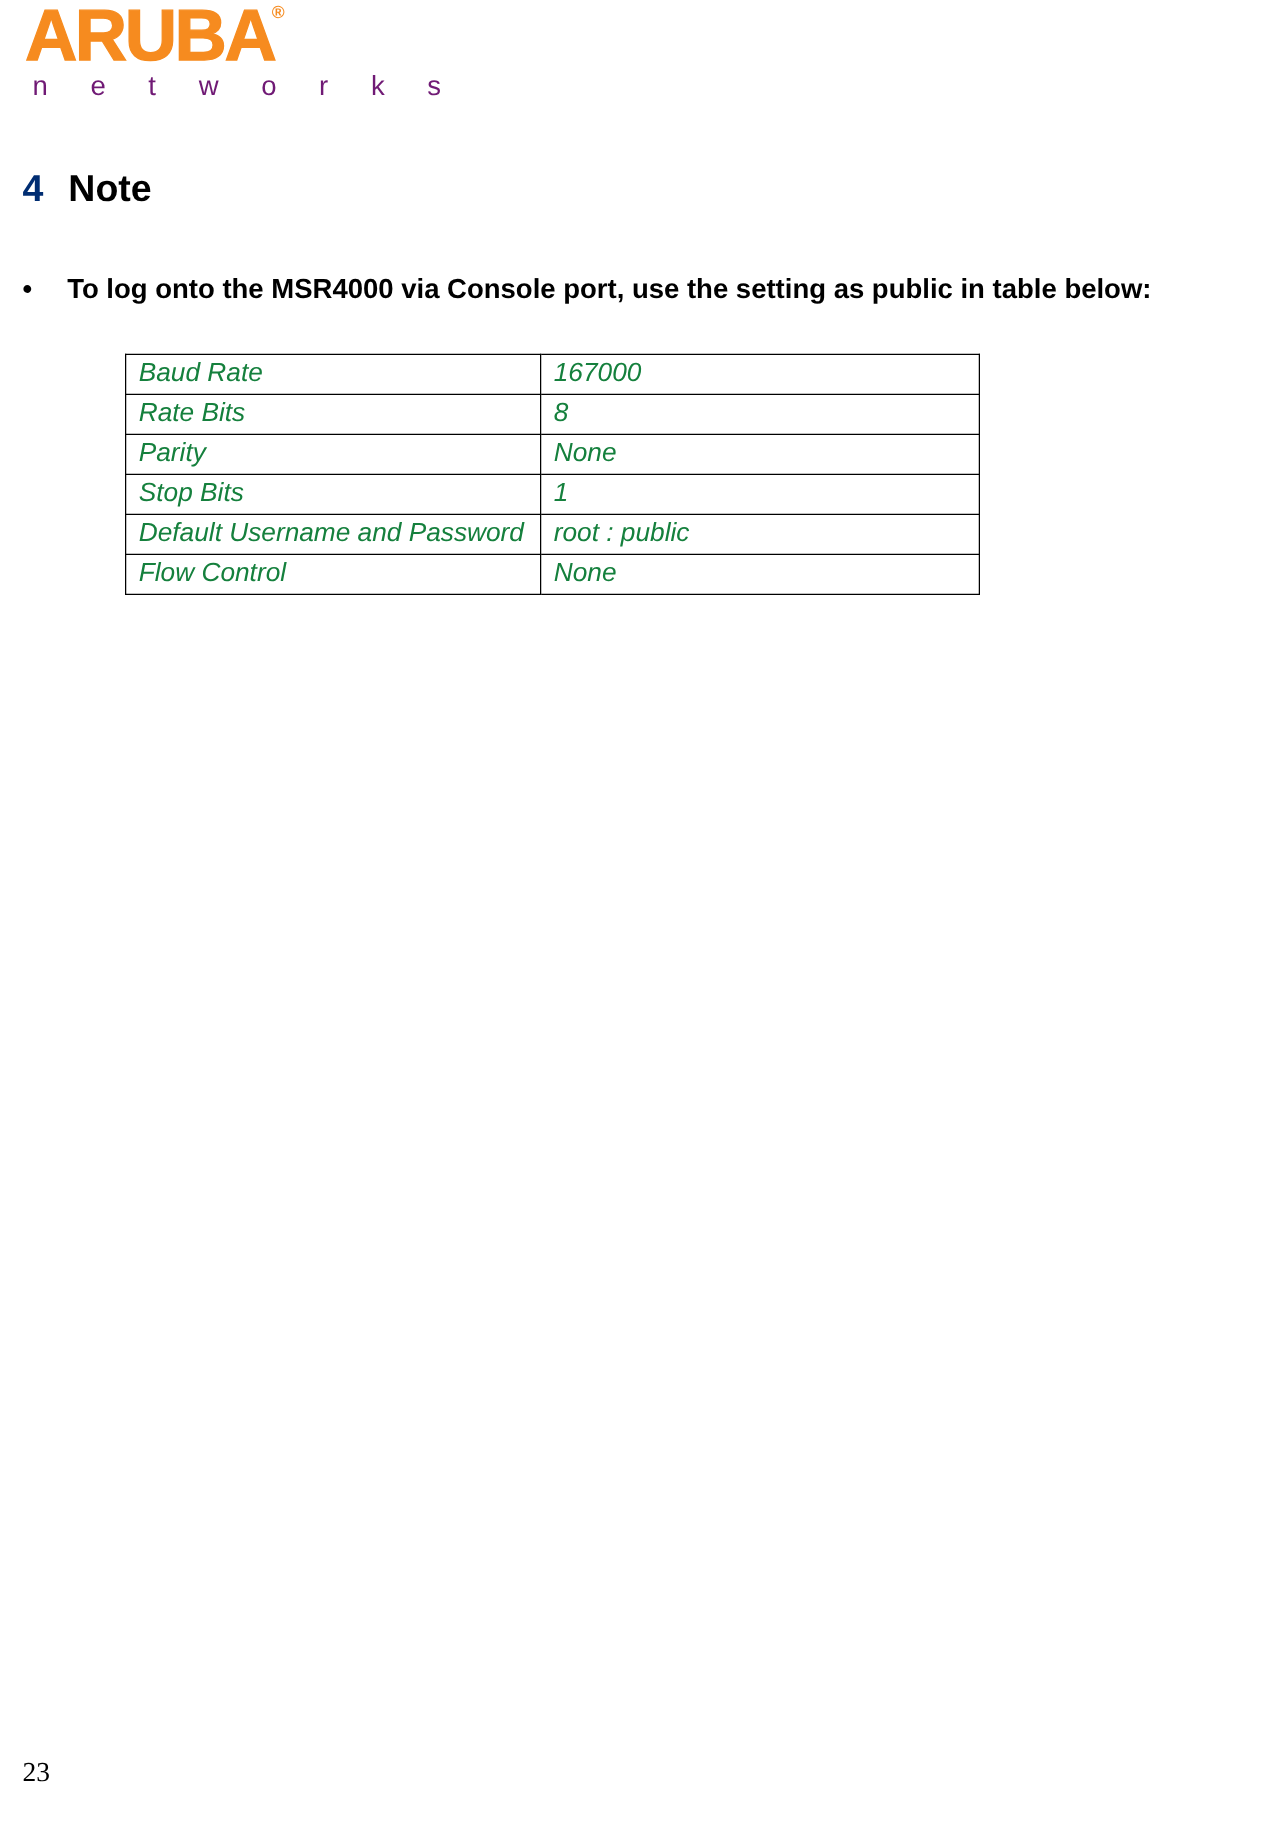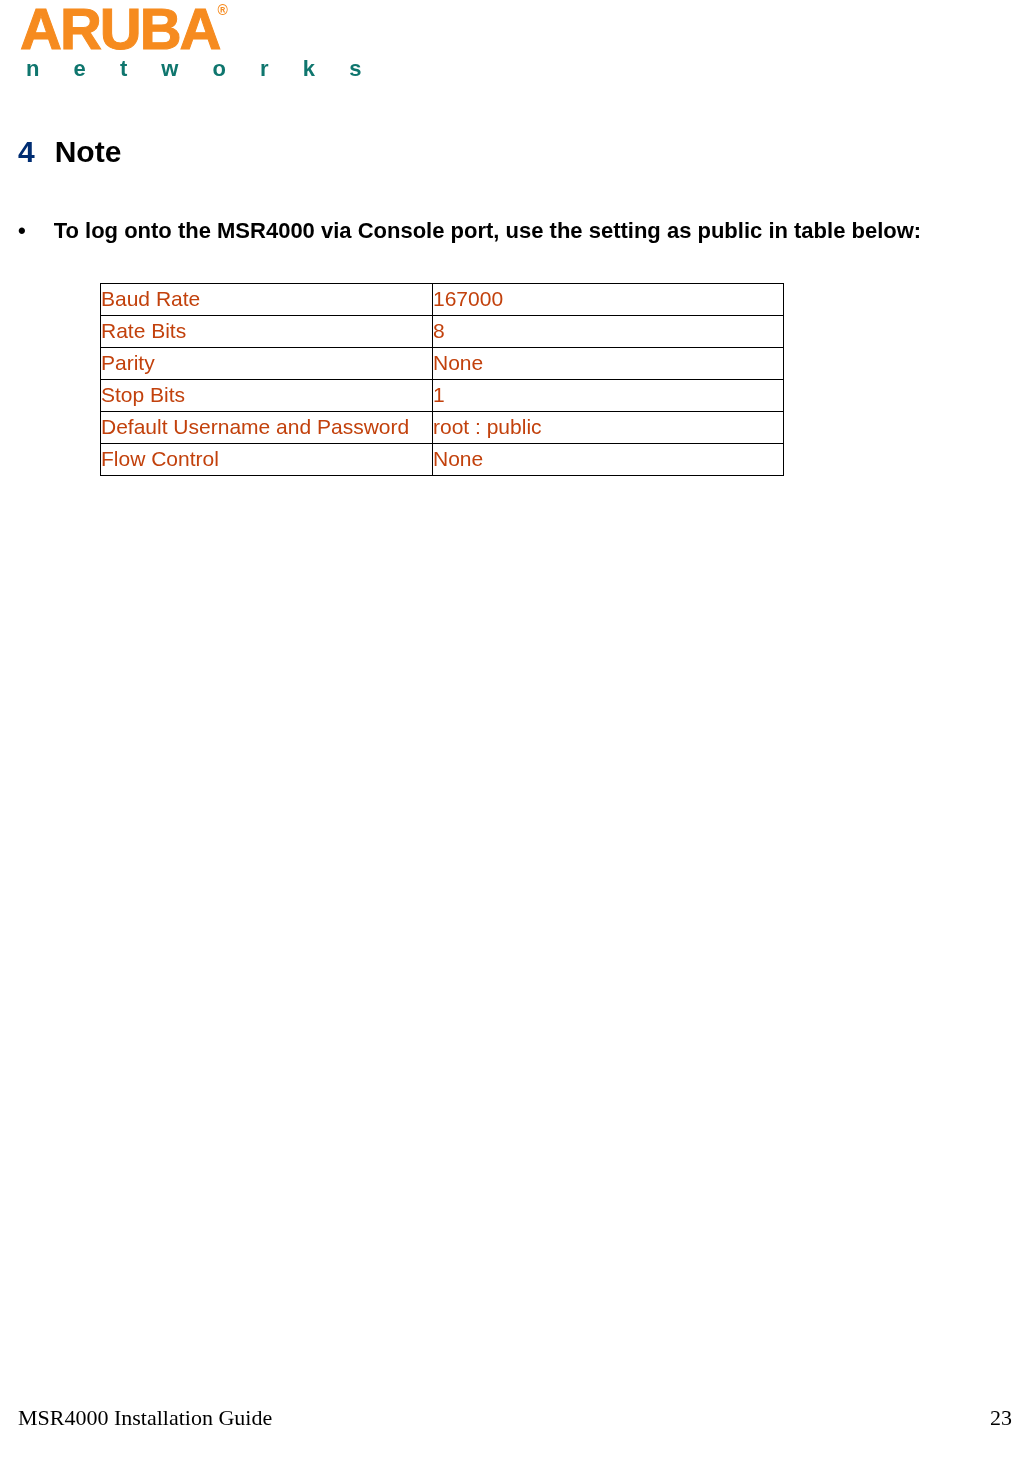--- a/index.html
+++ b/index.html
@@ -37,22 +37,22 @@
       vertical-align: super;
       font-weight: 700;
       color: #f68b1f;
       position: relative;
       top: -28px;
       left: -2px;
     }
     .logo-sub {
       font-size: 22px;
       letter-spacing: 14px;
-      color: #0f766e;
-      font-weight: 700;
+      color: #701a75;
+      font-weight: 400;
       margin-top: -2px;
       margin-left: 6px;
       text-align: right;
     }
     .heading-row {
       position: absolute;
       top: 135px;
       left: 18px;
       display: flex;
       align-items: baseline;
@@ -86,26 +86,27 @@
     }
     table.settings {
       position: absolute;
       top: 283px;
       left: 100px;
       border-collapse: collapse;
       width: 684px;
     }
     table.settings td {
       border: 1px solid #000;
-      padding: 3px 10px 4px 0;
+      padding: 3px 10px 4px 10px;
       font-size: 21px;
       font-weight: 400;
-      color: #c2410c;
+      color: #15803d;
       vertical-align: middle;
       height: 32px;
+      font-style: italic;
     }
     table.settings td:first-child { width: 332px; }
     .footer {
       position: absolute;
       bottom: 30px;
       left: 18px;
       right: 18px;
       display: flex;
       justify-content: space-between;
       align-items: baseline;
@@ -158,16 +159,15 @@
       <td>root : public</td>
     </tr>
     <tr>
       <td>Flow Control</td>
       <td>None</td>
     </tr>
   </tbody>
     </table>
 
   <div class="footer">
-    <span>MSR4000 Installation Guide</span>
     <span>23</span>
   </div>
 </div>
 
 </body></html>

